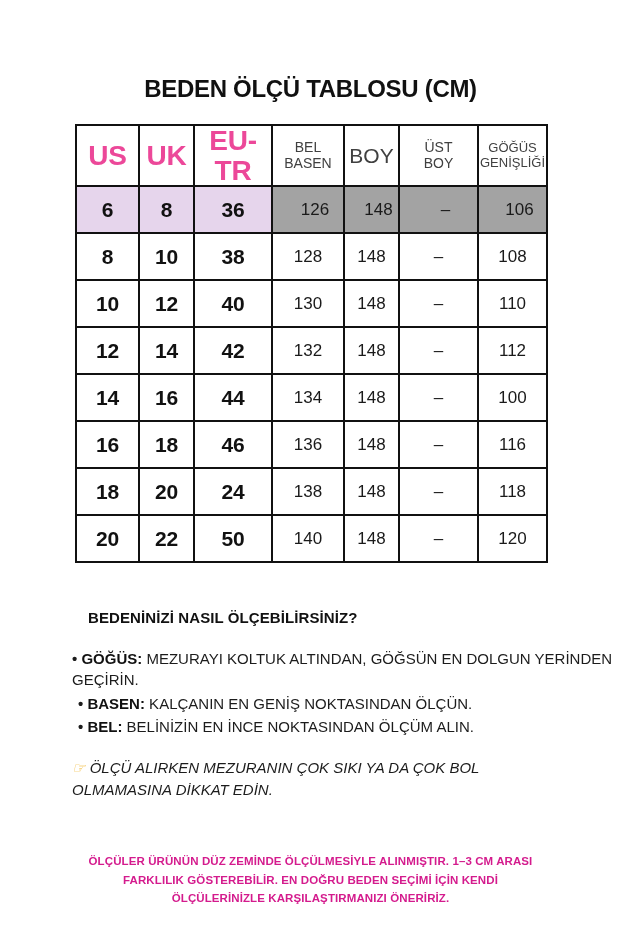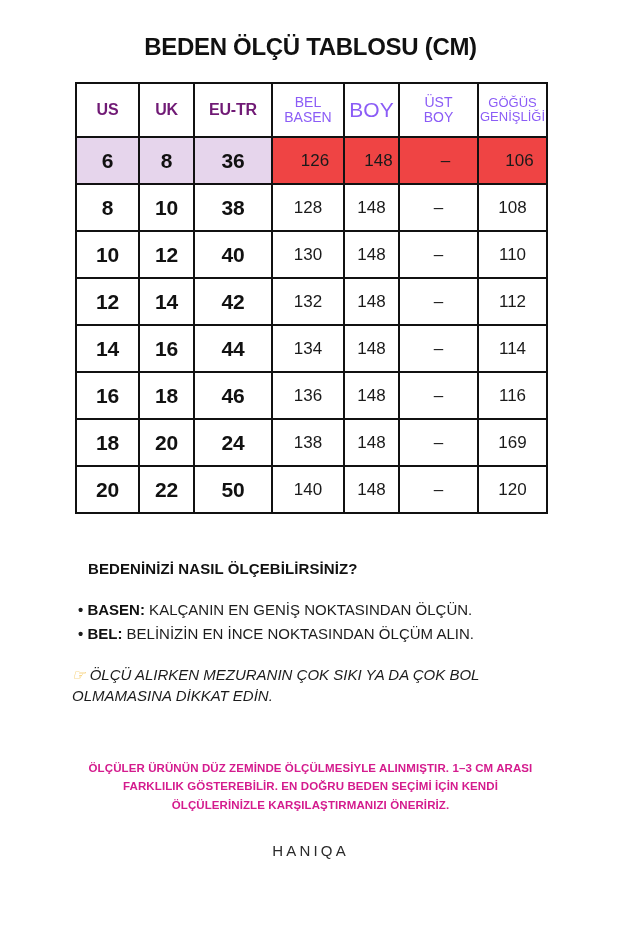--- a/index.html
+++ b/index.html
@@ -17,21 +17,21 @@
   }
 
   
   .page-title {
     text-align: center;
     font-size: 24px;
     font-weight: bold;
     letter-spacing: -0.3px;
     color: #111111;
     margin: 0;
-    padding-top: 34px;
+    padding-top: 76px;
     line-height: 1.1;
   }
 
   
   .table-wrap {
     margin: 22px auto 0 auto;
     width: 471px;
   }
   table.size-table {
     border-collapse: collapse;
@@ -56,29 +56,29 @@
   col.c-ust  { width: 79px; }
   col.c-gog  { width: 69px; }
 
   
   tr.head-row th {
     height: 52px;
     line-height: 1.05;
   }
   th.h-primary {
     background: #e6d5ec;
-    font-size: 16px;
-    font-weight: bold;
-    color: #701a75;
+    font-size: 28px;
+    font-weight: bold;
+    color: #ec4899;
     letter-spacing: -0.2px;
   }
   th.h-measure {
     background: #d9d9d9;
     font-weight: normal;
-    color: #8b5cf6;
+    color: #404040;
   }
   th.h-measure .two-line {
     font-size: 14px;
     display: block;
     line-height: 1.12;
   }
   th.h-measure .one-line {
     font-size: 21px;
     display: block;
     line-height: 1.05;
@@ -98,21 +98,21 @@
     font-weight: bold;
     color: #111111;
     letter-spacing: -0.2px;
   }
   td.cell-measure {
     font-size: 17px;
     font-weight: normal;
     color: #1a1a1a;
   }
   tr.data-row.highlight td.cell-primary { background: #e6d5ec; }
-  tr.data-row.highlight td.cell-measure { background: #ef4444; padding-left: 14px; }
+  tr.data-row.highlight td.cell-measure { background: #a3a3a3; padding-left: 14px; }
 
   
   .howto {
     margin: 46px 0 0 0;
     padding: 0 0 0 72px;
   }
   .howto-heading {
     font-size: 15px;
     font-weight: bold;
     color: #111111;
@@ -244,56 +244,57 @@
           <td class="cell-measure">–</td>
           <td class="cell-measure">112</td>
         </tr>
         <tr class="data-row">
           <td class="cell-primary">14</td>
           <td class="cell-primary">16</td>
           <td class="cell-primary">44</td>
           <td class="cell-measure">134</td>
           <td class="cell-measure">148</td>
           <td class="cell-measure">–</td>
-          <td class="cell-measure">114</td>
+          <td class="cell-measure">100</td>
         </tr>
         <tr class="data-row">
           <td class="cell-primary">16</td>
           <td class="cell-primary">18</td>
           <td class="cell-primary">46</td>
           <td class="cell-measure">136</td>
           <td class="cell-measure">148</td>
           <td class="cell-measure">–</td>
           <td class="cell-measure">116</td>
         </tr>
         <tr class="data-row">
           <td class="cell-primary">18</td>
           <td class="cell-primary">20</td>
           <td class="cell-primary">24</td>
           <td class="cell-measure">138</td>
           <td class="cell-measure">148</td>
           <td class="cell-measure">–</td>
-          <td class="cell-measure">169</td>
+          <td class="cell-measure">118</td>
         </tr>
         <tr class="data-row">
           <td class="cell-primary">20</td>
           <td class="cell-primary">22</td>
           <td class="cell-primary">50</td>
           <td class="cell-measure">140</td>
           <td class="cell-measure">148</td>
           <td class="cell-measure">–</td>
           <td class="cell-measure">120</td>
         </tr>
       </tbody>
   </table>
 </div>
 
 <div class="howto">
   <div class="howto-heading">BEDENİNİZİ NASIL ÖLÇEBİLİRSİNİZ?</div>
   <ul class="howto-list">
+      <li><span class="bullet">•</span> <b>GÖĞÜS:</b><span> MEZURAYI KOLTUK ALTINDAN, GÖĞSÜN EN DOLGUN YERİNDEN GEÇİRİN.</span></li>
       <li class="indent"><span class="bullet">•</span> <b>BASEN:</b><span> KALÇANIN EN GENİŞ NOKTASINDAN ÖLÇÜN.</span></li>
       <li class="indent"><span class="bullet">•</span> <b>BEL:</b><span> BELİNİZİN EN İNCE NOKTASINDAN ÖLÇÜM ALIN.</span></li>
     </ul>
   <div class="tip-line">
     <span class="hand">☞</span>
     <span>ÖLÇÜ ALIRKEN MEZURANIN ÇOK SIKI YA DA ÇOK BOL OLMAMASINA DİKKAT EDİN.</span>
   </div>
 </div>
 
 <div class="disclaimer">ÖLÇÜLER ÜRÜNÜN DÜZ ZEMİNDE ÖLÇÜLMESİYLE ALINMIŞTIR. 1–3 CM ARASI FARKLILIK GÖSTEREBİLİR. EN DOĞRU BEDEN SEÇİMİ İÇİN KENDİ ÖLÇÜLERİNİZLE KARŞILAŞTIRMANIZI ÖNERİRİZ.</div>

